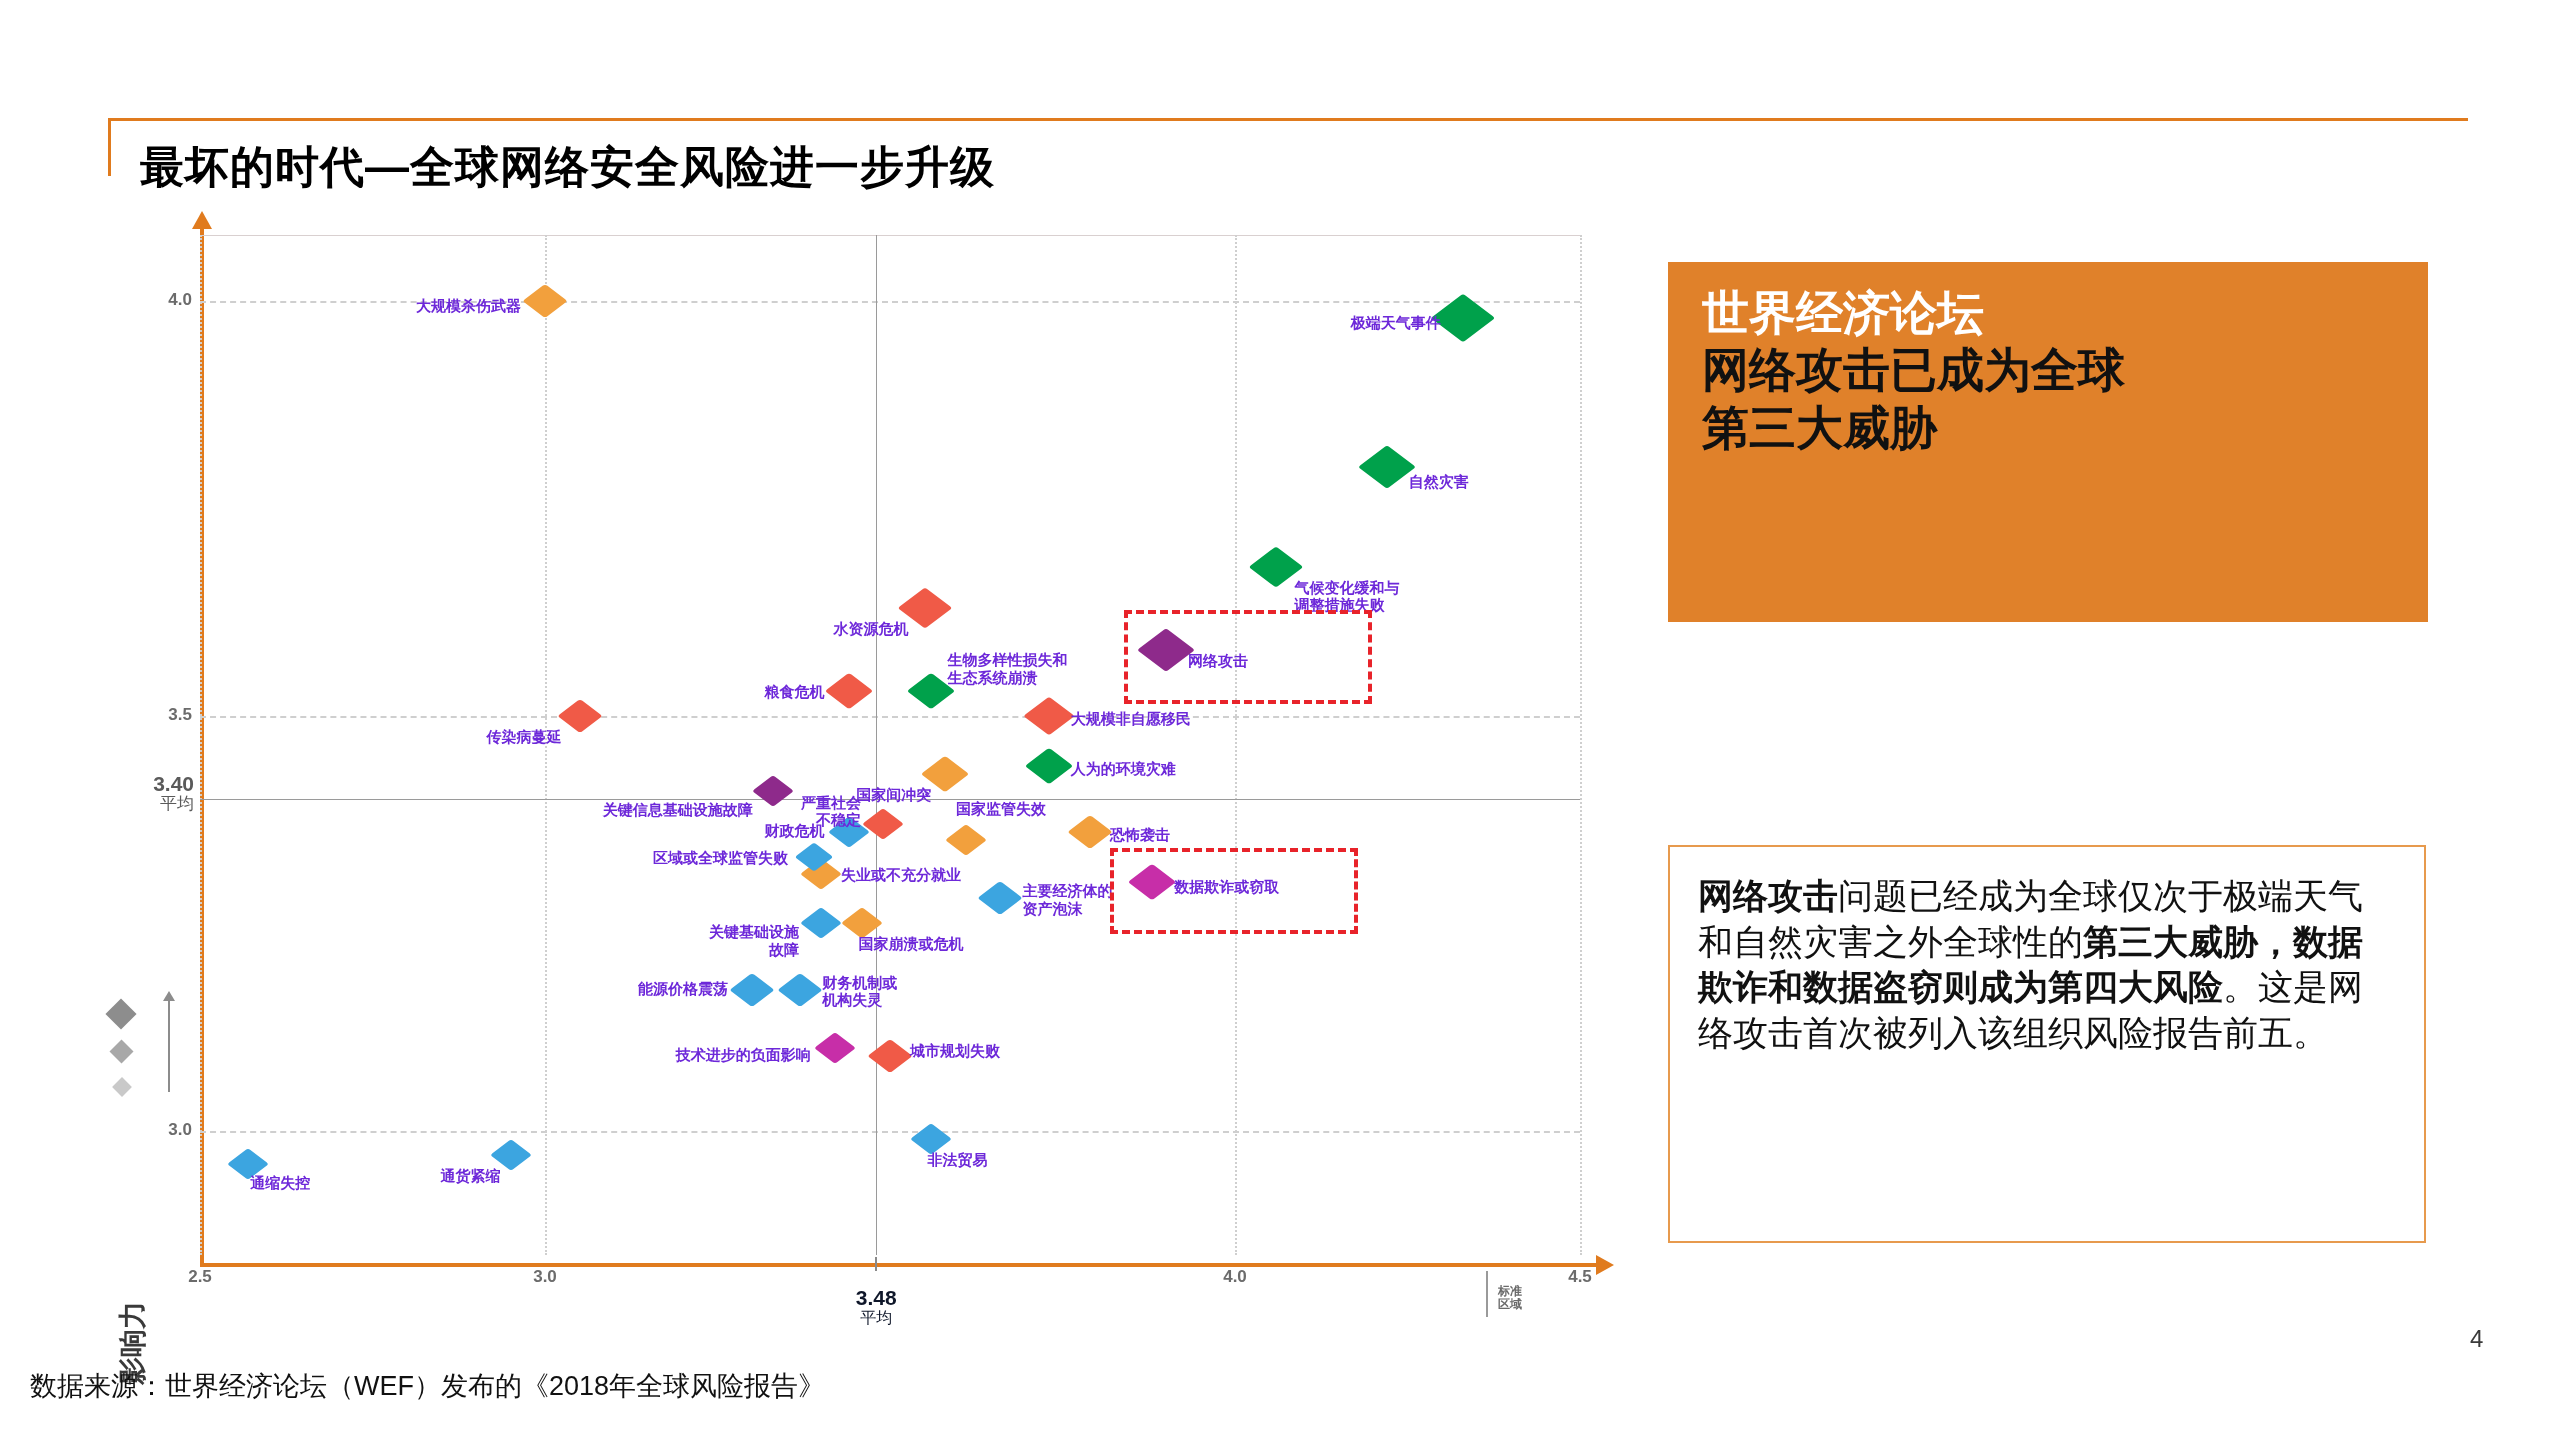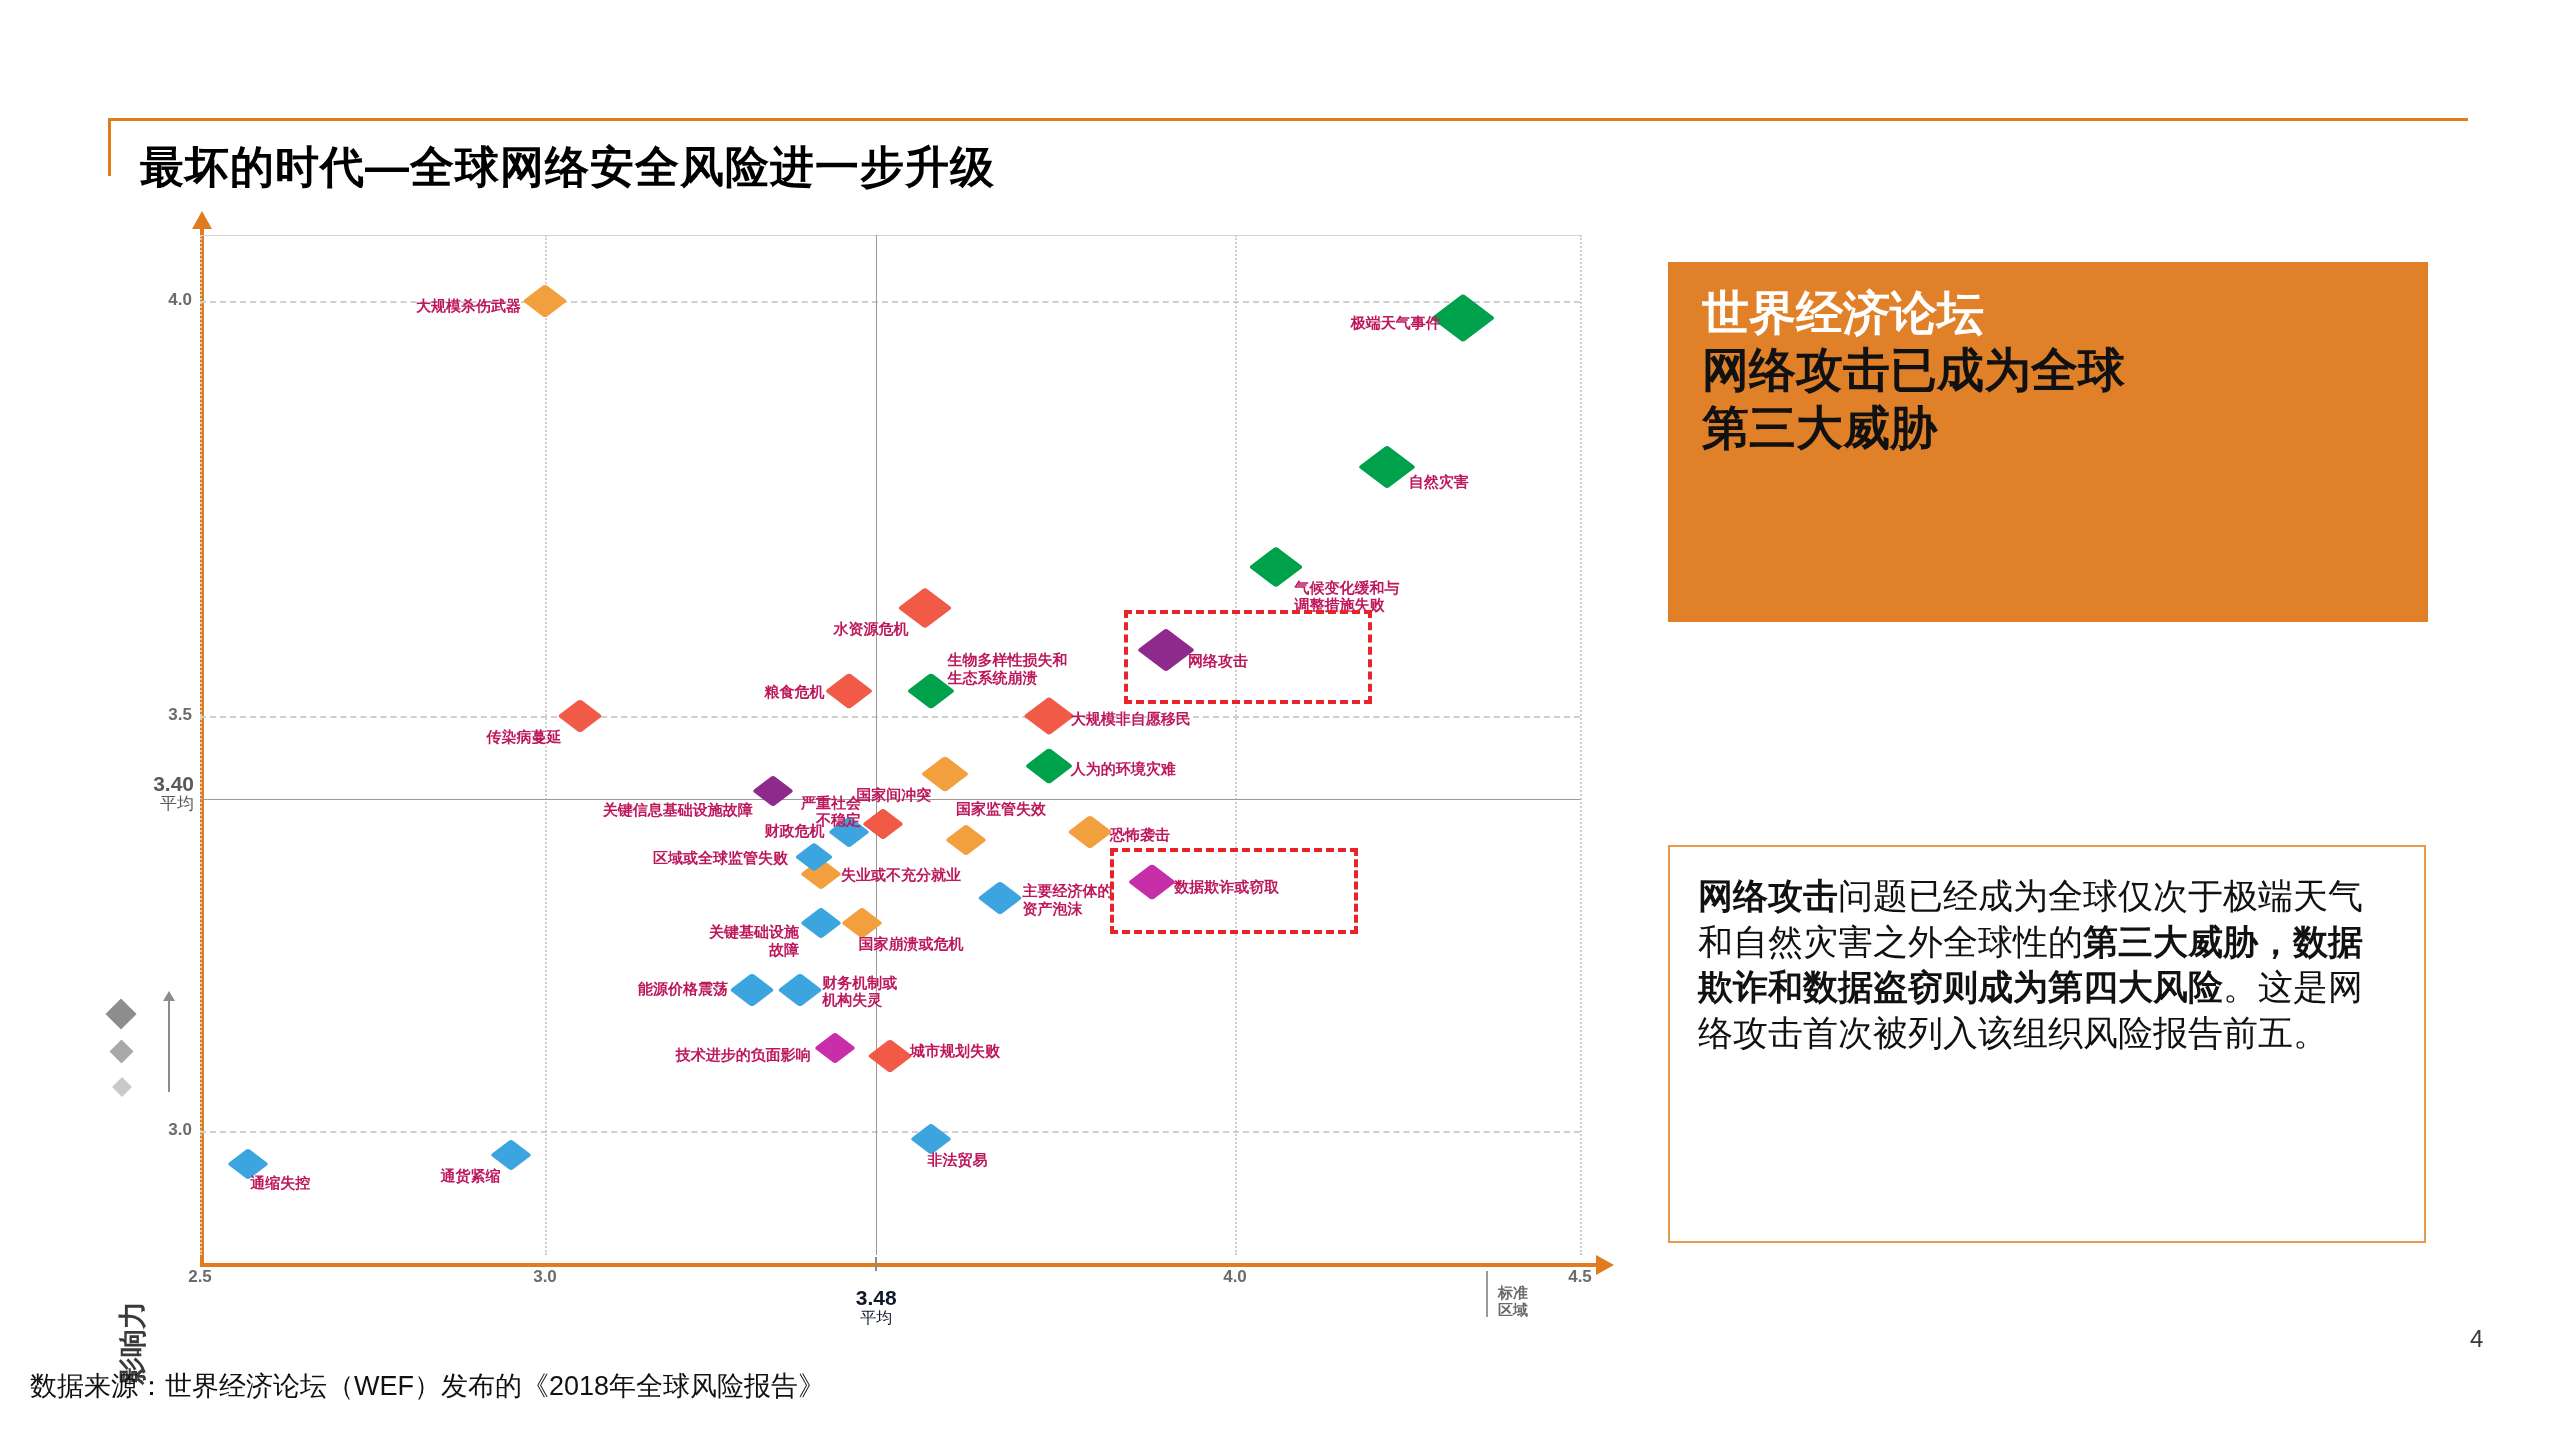--- a/index.html
+++ b/index.html
@@ -39,31 +39,31 @@
   .xtick{position:absolute;font-size:17px;font-weight:bold;color:#6b6b6b;text-align:center;}
   .avg-label{position:absolute;text-align:right;color:#5a5a5a;}
   .avg-label .v{font-size:21px;font-weight:bold;display:block;line-height:1.05;}
   .avg-label .t{font-size:17px;display:block;line-height:1.1;}
   .avg-x{position:absolute;text-align:center;color:#0f172a;}
   .avg-x .v{font-size:21px;font-weight:bold;display:block;line-height:1.05;}
   .avg-x .t{font-size:16px;display:block;line-height:1.1;}
 
   .axis-name-y{position:absolute;font-size:28px;font-weight:bold;color:#3a3a3a;
     transform:rotate(-90deg);transform-origin:left top;white-space:nowrap;}
-  .axis-name-x{position:absolute;font-size:15px;font-weight:bold;color:#6a6a6a;line-height:1.12;}
+  .axis-name-x{position:absolute;font-size:12px;font-weight:bold;color:#6a6a6a;line-height:1.12;}
 
   
   .legend-arrow{position:absolute;width:2px;background:#8c8c8c;}
   .legend-arrow::before{content:"";position:absolute;left:-5px;top:-9px;width:0;height:0;
     border-left:6px solid transparent;border-right:6px solid transparent;border-bottom:10px solid #8c8c8c;}
   .legend-dia{position:absolute;transform:rotate(45deg);}
 
   
   .dot{position:absolute;transform:rotate(45deg) skew(-8deg,-8deg);border-radius:3px;}
-  .lbl{position:absolute;font-size:15px;font-weight:bold;color:#be185d;line-height:1.18;white-space:pre;}
+  .lbl{position:absolute;font-size:15px;font-weight:bold;color:#6d28d9;line-height:1.18;white-space:pre;}
   .lbl.r{text-align:right;}
 
   .hl{position:absolute;border:4px dashed #E8232A;}
 
   
   .orange-box{position:absolute;left:1668px;top:262px;width:760px;height:360px;background:#E0812A;}
   .orange-box .l1,.orange-box .l2{color:#ffffff;}
   .orange-box .l3,.orange-box .l4{color:#111111;}
   .orange-box div{font-size:47px;font-weight:bold;line-height:1.22;padding-left:34px;letter-spacing:0px;}
   .orange-box .pad{padding-top:22px;}

